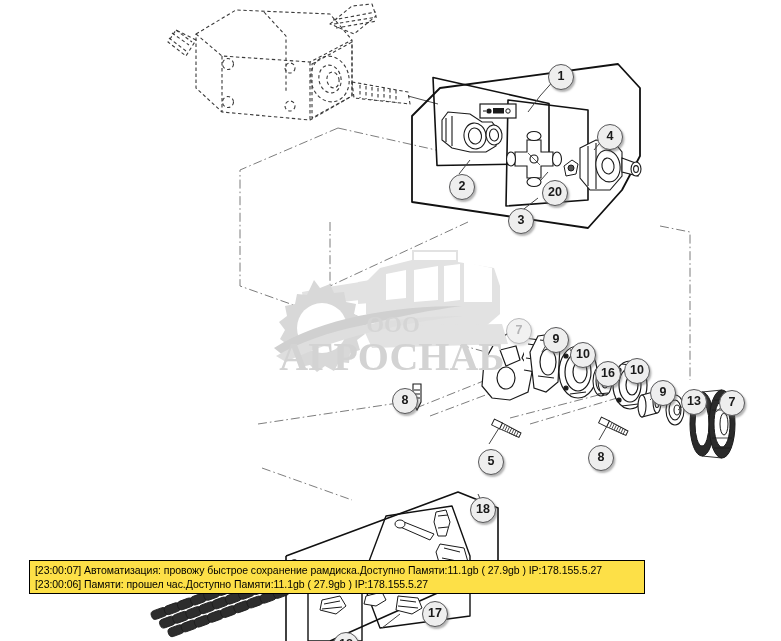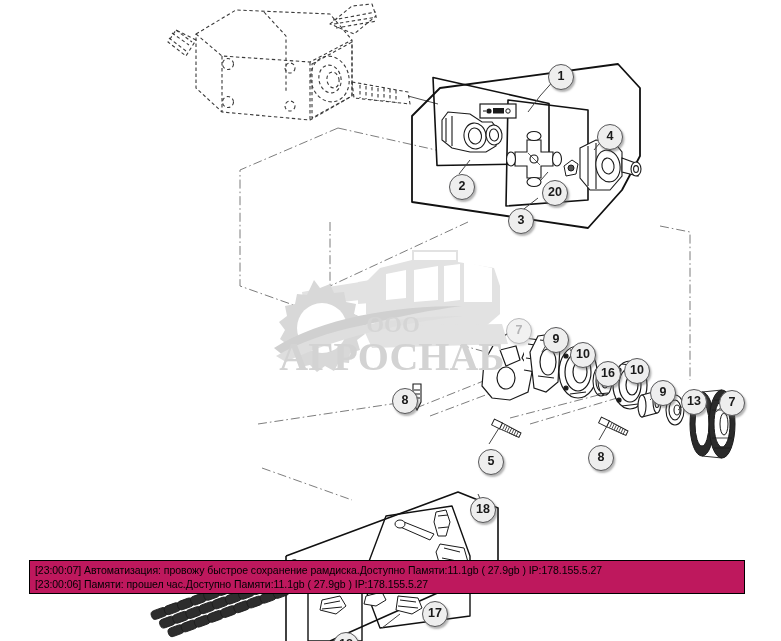--- a/index.html
+++ b/index.html
@@ -60,23 +60,23 @@
     height: 135px;
     z-index: 1;
     pointer-events: none;
   }
 
   
   #log-panel {
     position: absolute;
     left: 29px;
     top: 560px;
-    width: 716px;
+    width: 616px;
     height: 34px;
-    background: #be185d;
+    background: #fde047;
     border: 1.5px solid #000000;
     box-sizing: border-box;
     z-index: 20;
     padding: 2px 0 0 5px;
     overflow: hidden;
   }
   .log-line {
     font-family: "Liberation Sans", sans-serif;
     font-size: 10.5px;
     color: #000000;

